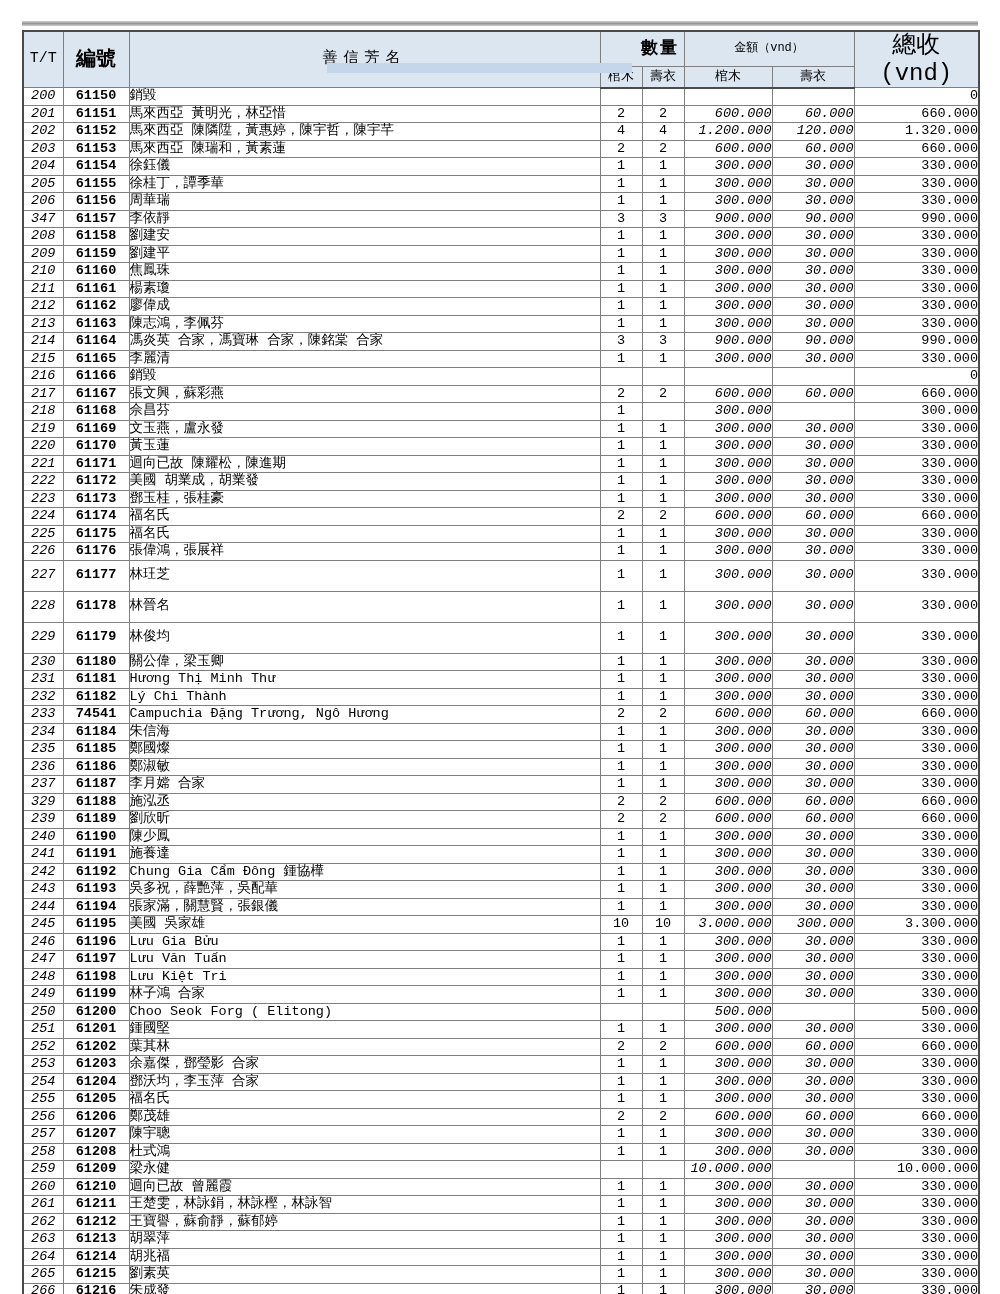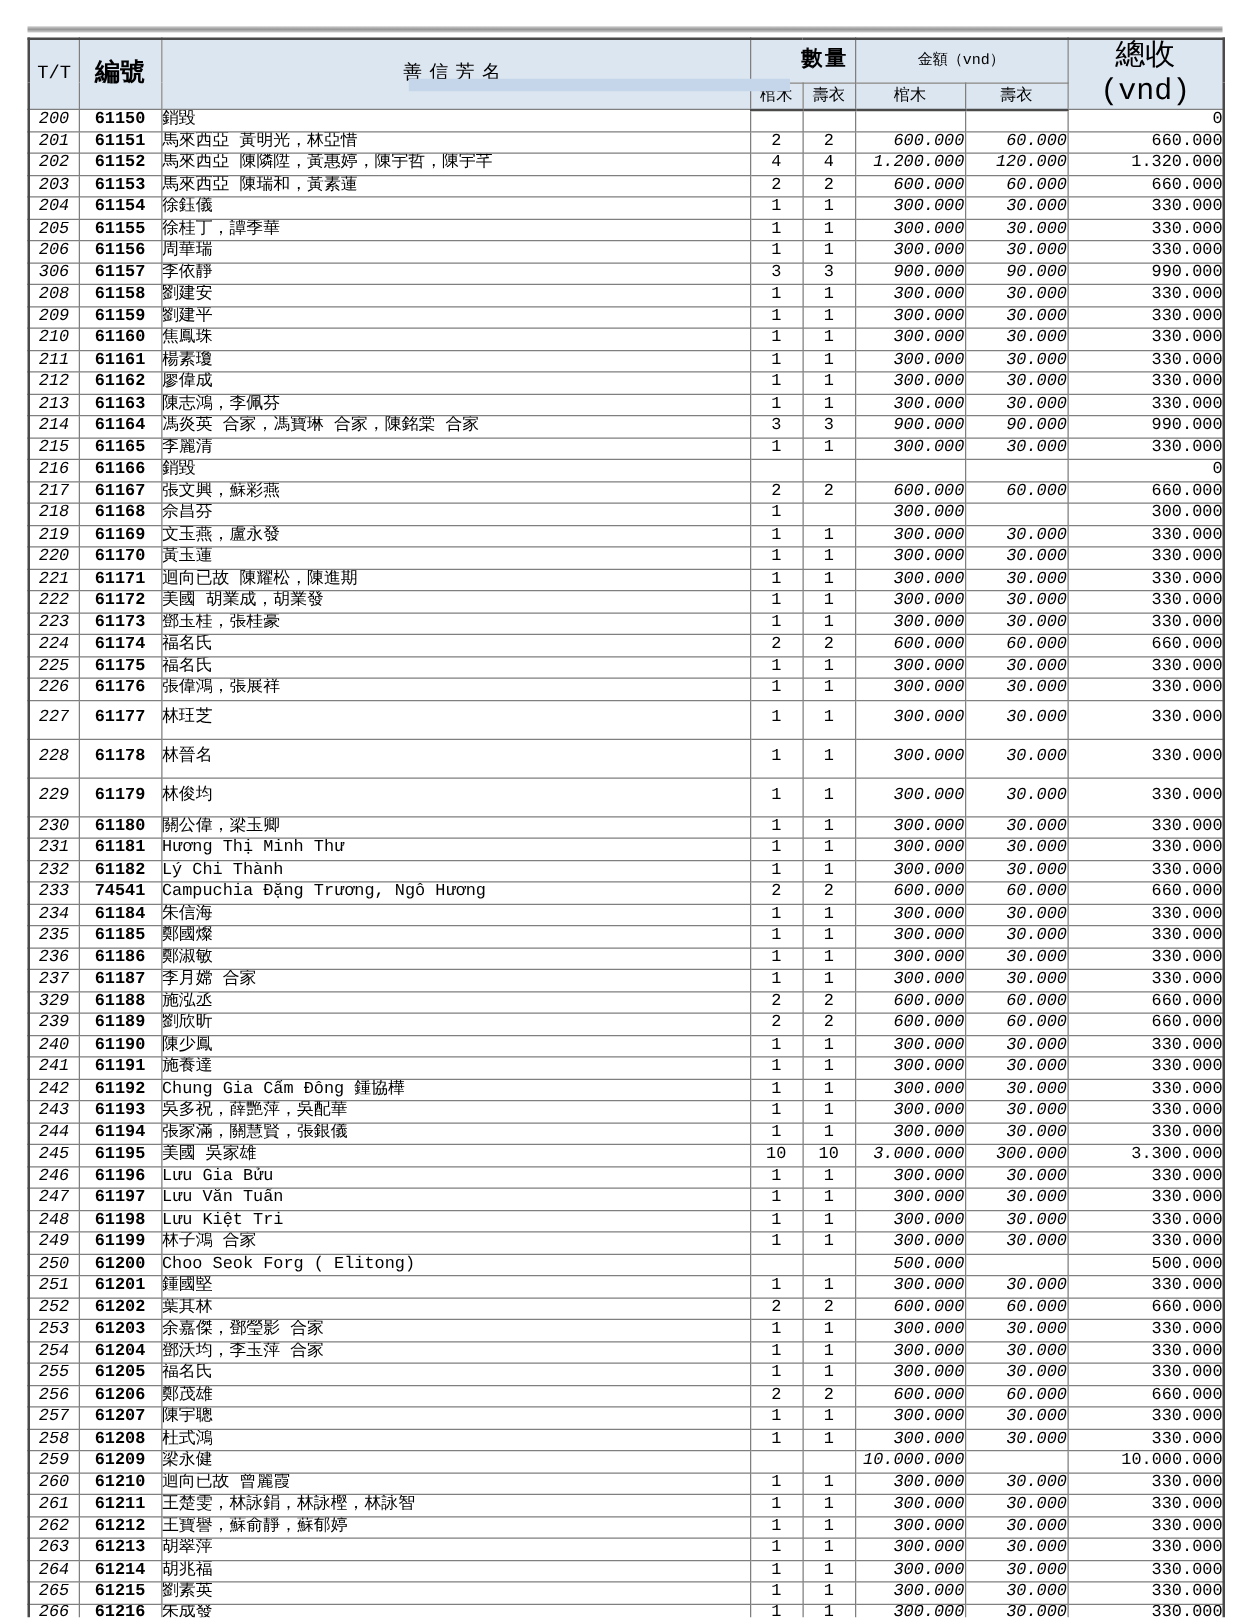--- a/index.html
+++ b/index.html
@@ -153,21 +153,21 @@
           <td class="c-tt">206</td>
           <td class="c-code">61156</td>
           <td class="c-name">周華瑞</td>
           <td class="c-qty">1</td>
           <td class="c-qty">1</td>
           <td class="c-amt">300.000</td>
           <td class="c-amt">30.000</td>
           <td class="c-tot">330.000</td>
         </tr>
         <tr>
-          <td class="c-tt">306</td>
+          <td class="c-tt">347</td>
           <td class="c-code">61157</td>
           <td class="c-name">李依靜</td>
           <td class="c-qty">3</td>
           <td class="c-qty">3</td>
           <td class="c-amt">900.000</td>
           <td class="c-amt">90.000</td>
           <td class="c-tot">990.000</td>
         </tr>
         <tr>
           <td class="c-tt">208</td>

